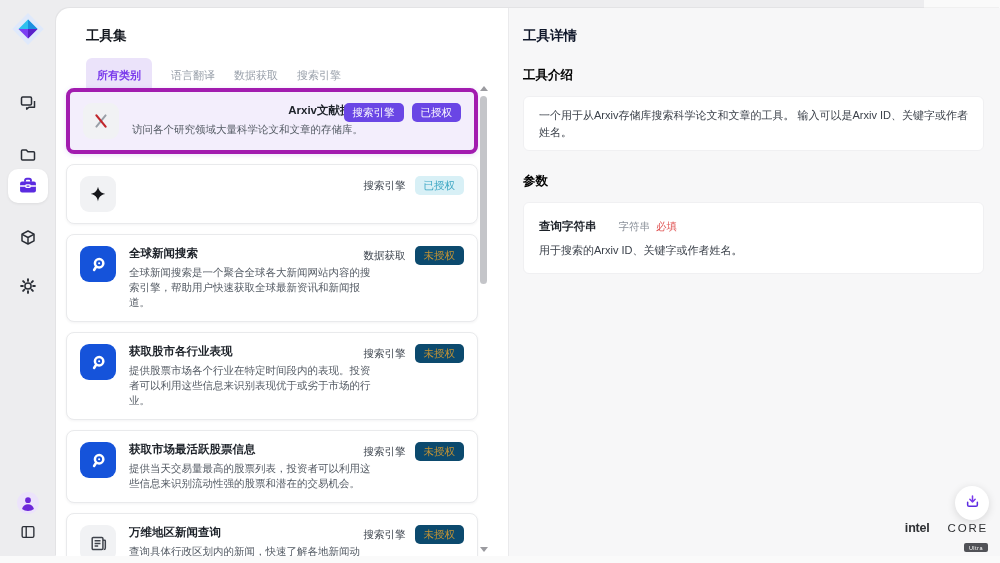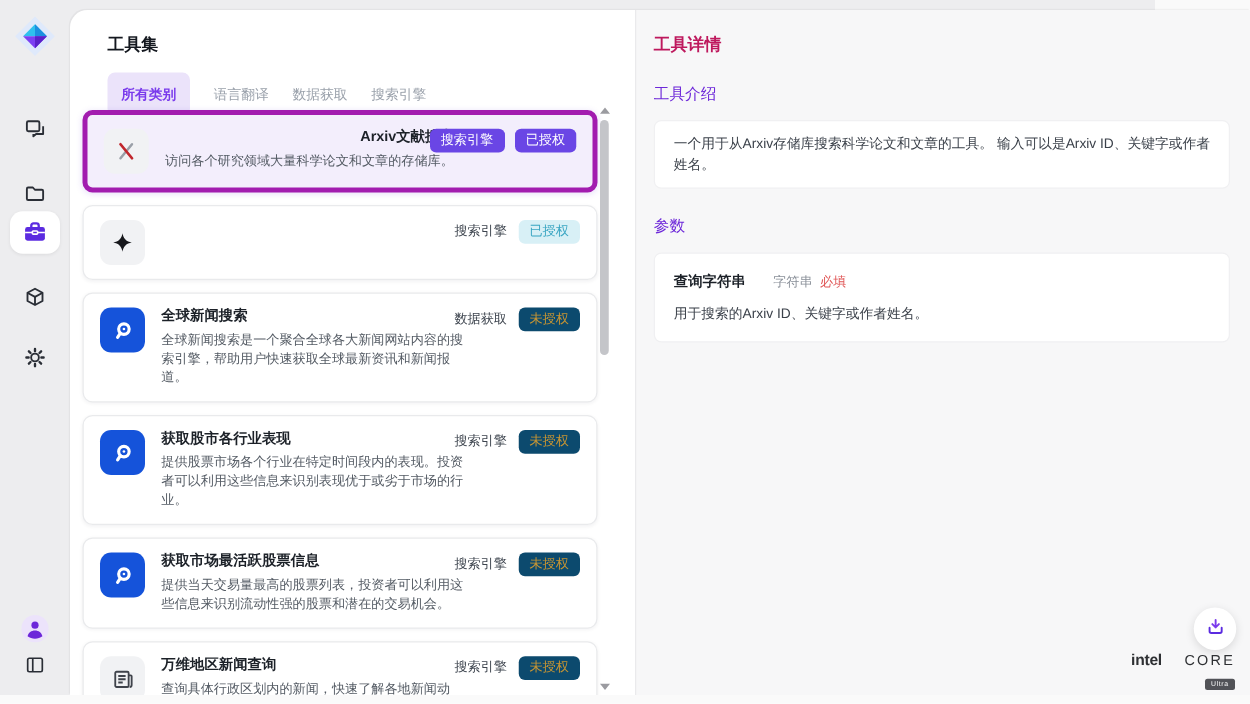--- a/index.html
+++ b/index.html
@@ -45,22 +45,22 @@
 
   .sb-track { position:absolute; right:20px; top:78px; bottom:4px; width:8px; }
   .sb-thumb { position:absolute; left:0; top:10px; width:7px; height:188px; background:#c4c5c9; border-radius:4px; }
   .sb-up, .sb-down { position:absolute; left:0; width:0; height:0; border-left:4px solid transparent; border-right:4px solid transparent; }
   .sb-up { top:0; border-bottom:5px solid #9b9ba0; }
   .sb-down { bottom:0; border-top:5px solid #9b9ba0; }
 
   
   .detail-panel { position:absolute; left:452px; top:0; width:492px; height:548px;
                   background:#f7f7f8; border-left:1px solid #eaeaec; padding:0 16px 0 14px; }
-  .detail-panel h1 { padding-top:19px; font-size:13.5px; font-weight:700; color:#be185d; }
-  .detail-panel h2 { margin-top:22px; font-size:12.5px; font-weight:400; color:#6d28d9; }
+  .detail-panel h1 { padding-top:19px; font-size:13.5px; font-weight:700; color:#0f172a; }
+  .detail-panel h2 { margin-top:22px; font-size:12.5px; font-weight:700; color:#000000; }
   .box { margin-top:12px; background:#ffffff; border-radius:6px; border:1px solid #f0f0f2; }
   .box.intro { padding:10px 15px; font-size:11px; color:#3b414a; line-height:1.5; }
   .box.params { padding:13px 15px 15px; }
   .param-name { font-size:11.5px; font-weight:700; color:#1c2128; }
   .param-type { font-size:10.5px; color:#8a9099; margin-left:22px; }
   .param-req  { font-size:10.5px; color:#e05656; margin-left:6px; }
   .param-desc { margin-top:9px; font-size:11px; color:#3b414a; }
 
   
   .fab { position:absolute; right:11px; top:486px; width:34px; height:34px; border-radius:50%;

